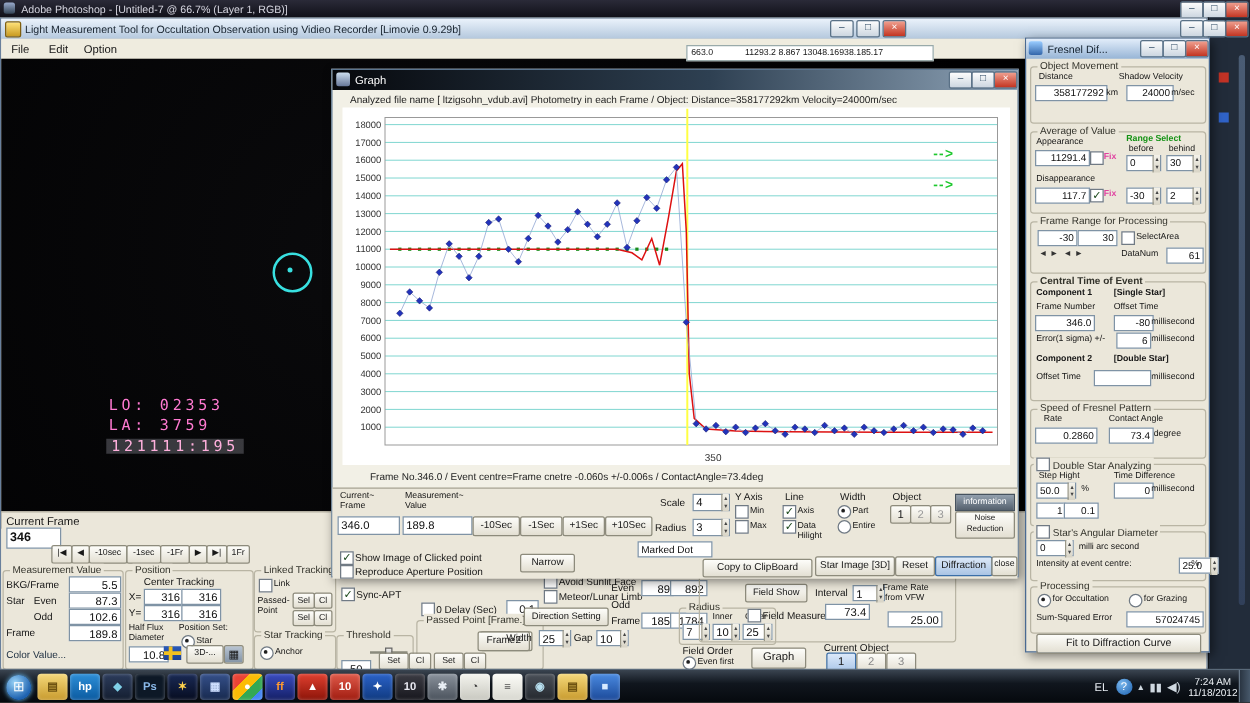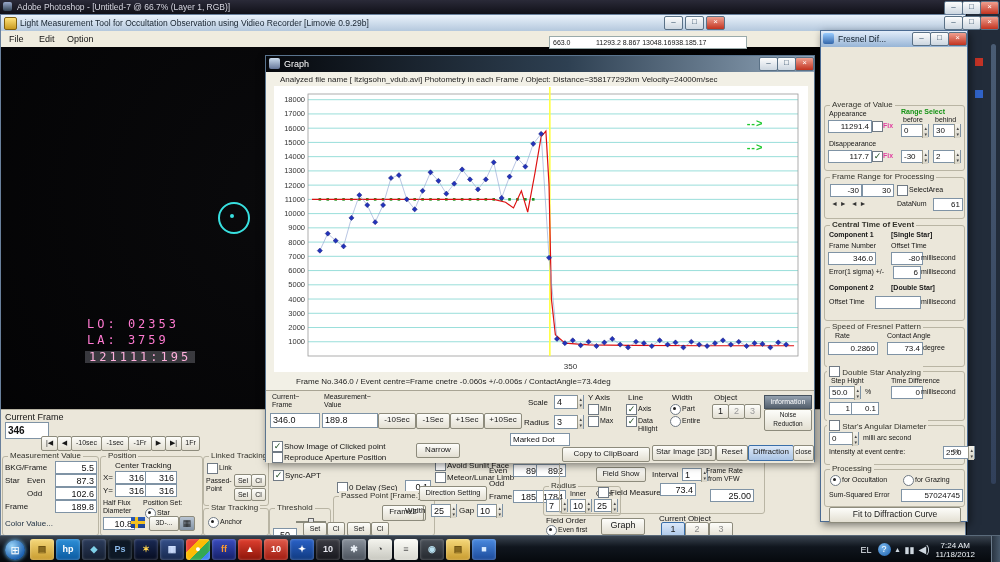--- a/index.html
+++ b/index.html
@@ -425,20 +425,29 @@
   <div class="abs" style="left:820px;top:30px;width:148px;height:492px;background:#ebe7da;border:1px solid #4a6a92;box-shadow:2px 3px 8px rgba(0,0,0,.5);box-sizing:border-box;z-index:8;">
     <div class="abs" style="left:0;top:0;width:146px;height:16px;background:linear-gradient(#e2edfa,#97b5d6);">
       <span class="winicon" style="left:2px;top:2px;background:linear-gradient(#9cf,#36a);"></span>
       <span class="l" style="left:17px;top:3px;font-size:8.5px;color:#12202e;">Fresnel Dif...</span>
       <span class="tbbtn" style="left:91px;top:1px;">–</span>
       <span class="tbbtn" style="left:109px;top:1px;">□</span>
       <span class="tbbtn close" style="left:127px;top:1px;">×</span>
     </div>
     <div class="abs" style="left:0;top:16px;width:146px;height:474px;">
 
+      <div class="g" style="left:3px;top:6px;width:139px;height:44px;">
+        <span class="cap">Object Movement</span>
+        <span class="l l7" style="left:6px;top:4px;">Distance</span>
+        <span class="l l7" style="left:70px;top:4px;">Shadow Velocity</span>
+        <span class="b" style="left:3px;top:14px;width:52px;height:11px;font-size:8px;text-align:right;">358177292</span>
+        <span class="l l7" style="left:60px;top:17px;">km</span>
+        <span class="b" style="left:76px;top:14px;width:32px;height:11px;font-size:8px;text-align:right;">24000</span>
+        <span class="l l7" style="left:112px;top:17px;">m/sec</span>
+      </div>
 
       <div class="g" style="left:3px;top:58px;width:139px;height:64px;">
         <span class="cap">Average of  Value</span>
         <span class="l l7" style="left:4px;top:4px;">Appearance</span>
         <span class="l l7" style="left:76px;top:2px;color:#149214;font-weight:bold;">Range Select</span>
         <span class="l l7" style="left:78px;top:10px;">before</span>
         <span class="l l7" style="left:110px;top:10px;">behind</span>
         <span class="b" style="left:3px;top:14px;width:38px;height:11px;font-size:8px;text-align:right;">11291.4</span>
         <span class="chk" style="left:47px;top:15px;"></span>
         <span class="l l7" style="left:58px;top:16px;color:#e040a0;font-weight:bold;">Fix</span>
@@ -560,21 +569,21 @@
         <div class="tb-icon" style="background: linear-gradient(rgb(245, 216, 122), rgb(200, 155, 46)); color: rgb(110, 82, 16);">▤</div>
         <div class="tb-icon" style="background: linear-gradient(rgb(74, 138, 224), rgb(28, 74, 154)); color: rgb(216, 234, 255);">■</div>
       </div>
     <div style="margin-left:auto;display:flex;align-items:center;">
       <span class="l" style="position:static;color:#e8eef4;font-size:9px;margin-right:6px;">EL</span>
       <span style="width:13px;height:13px;border-radius:50%;background:radial-gradient(circle at 35% 30%,#7ab8ee,#1a5fae);
                    color:#fff;font-size:9px;line-height:13px;text-align:center;margin-right:5px;">?</span>
       <span style="color:#cfd8e0;font-size:8px;margin-right:5px;">▴</span>
       <span style="color:#cfd8e0;font-size:9px;margin-right:4px;">▮▮</span>
       <span style="color:#cfd8e0;font-size:10px;margin-right:6px;">◀)</span>
-      <span style="text-align:center;margin-right:16px;text-decoration:underline;">
+      <span style="text-align:center;margin-right:1px;">
         <span class="l8" style="display:block;color:#eef2f6;">7:24 AM</span>
         <span class="l8" style="display:block;color:#eef2f6;text-align:right;">11/18/2012</span>
       </span>
       <span style="width:8px;height:27px;background:linear-gradient(90deg,#2a3542,#47586a);border-left:1px solid #6a7a8a;"></span>
     </div>
   </div>
 
 </div>
 
 </body></html>

